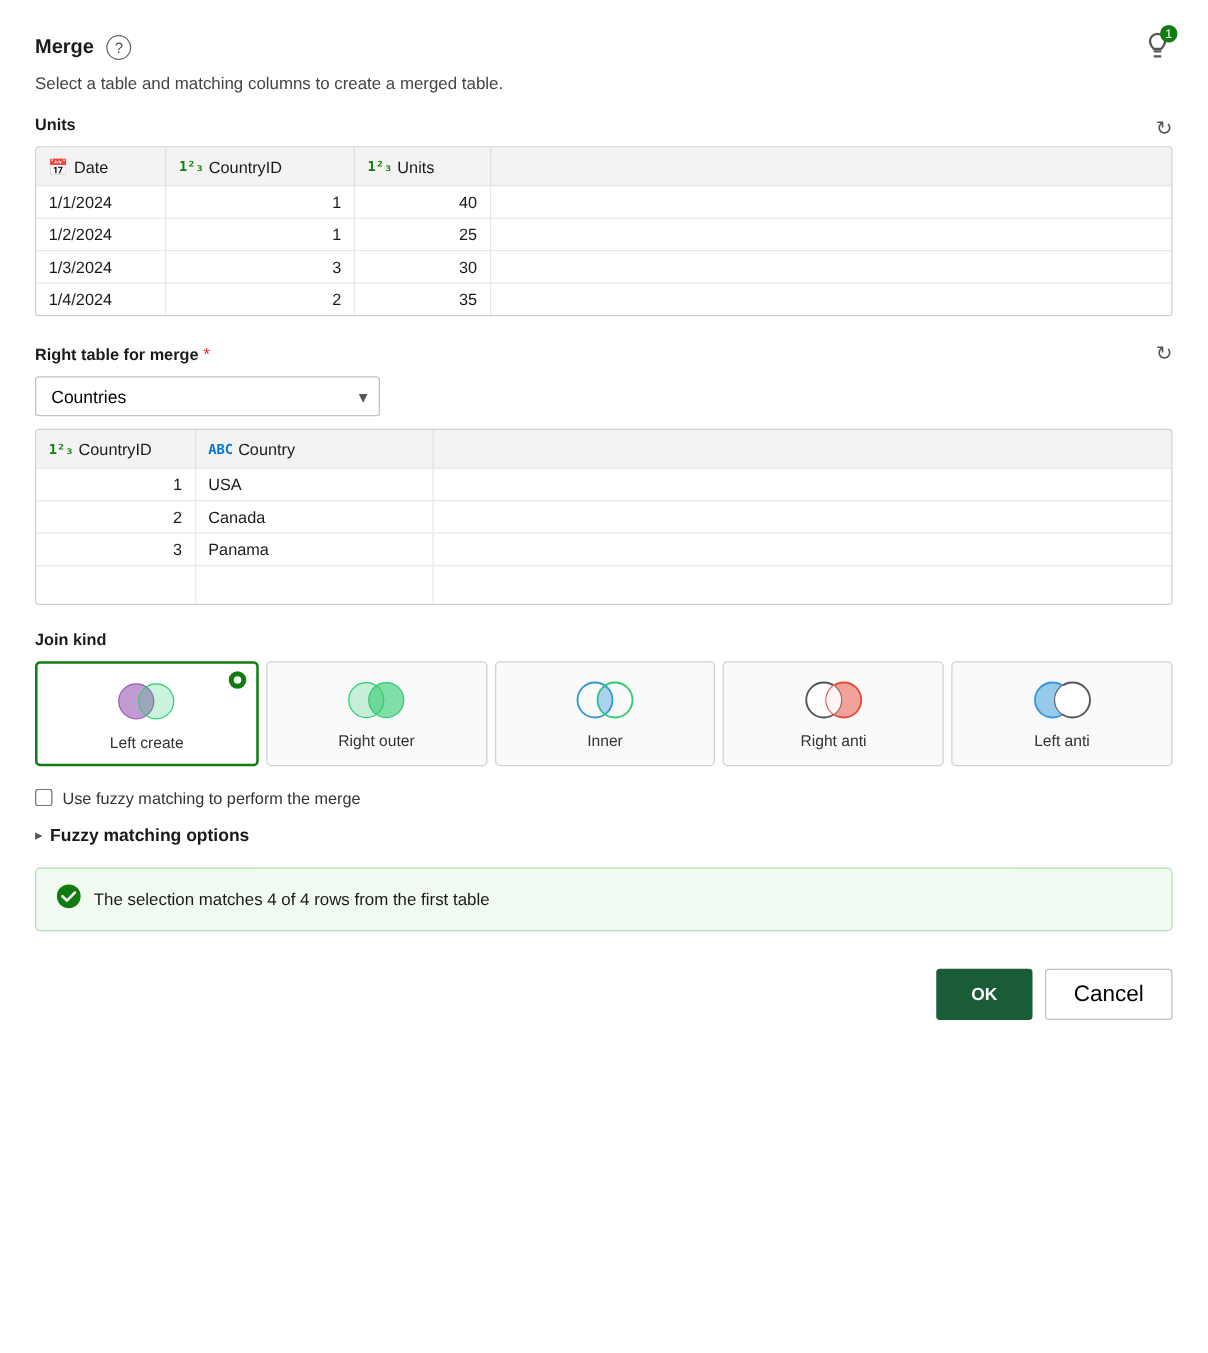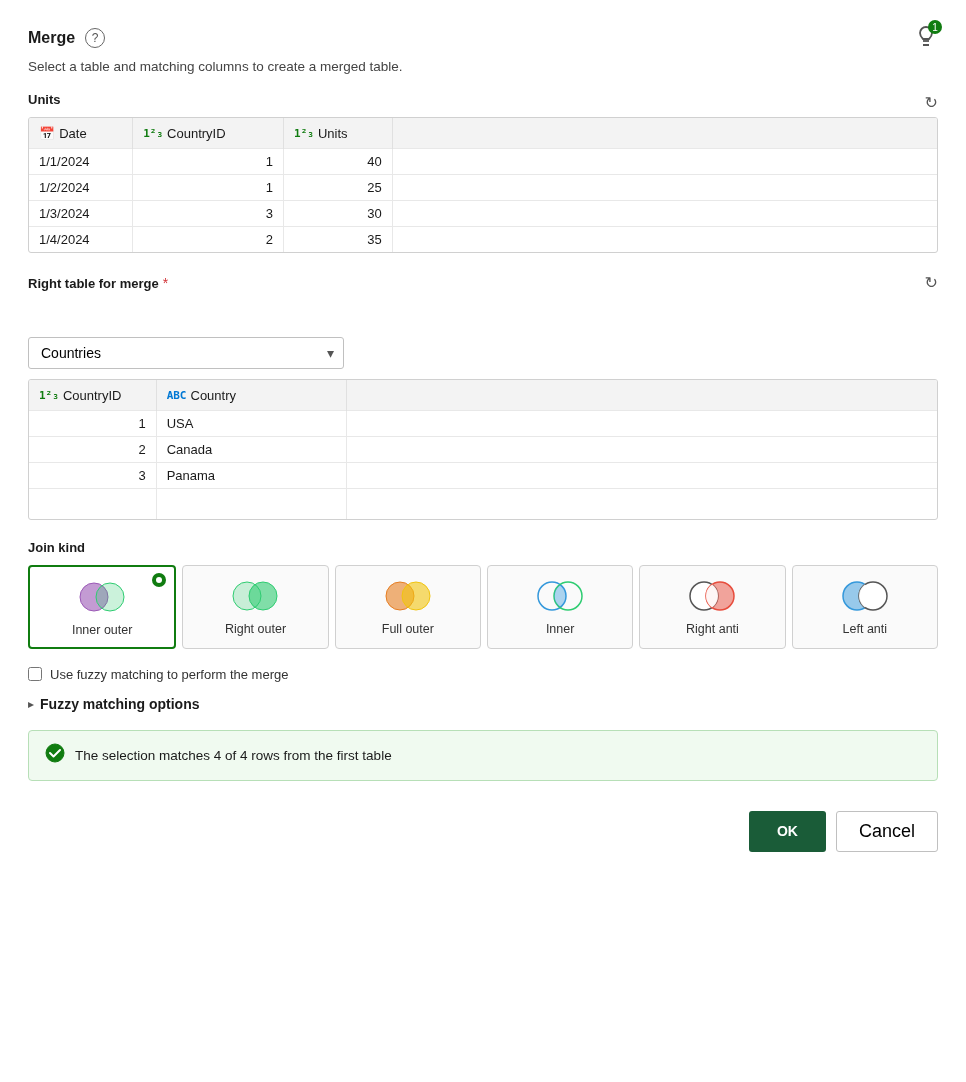--- a/index.html
+++ b/index.html
@@ -142,22 +142,21 @@
 
     
     .dropdown-row {
       display: flex;
       align-items: center;
       gap: 10px;
       margin-bottom: 10px;
     }
     .dropdown-wrapper {
       position: relative;
-      width: 316px;
-      margin-top: 37px;
+      width: 276px;
     }
     .dropdown-wrapper select {
       width: 100%;
       padding: 7px 12px;
       border: 1px solid #c0c0c0;
       border-radius: 3px;
       background: #fff;
       font-size: 14px;
       appearance: none;
       cursor: pointer;
@@ -430,38 +429,31 @@
 
 <div class="join-kind-label">Join kind</div>
 <div class="join-cards">
 
   <div class="join-card selected">
     <div class="selected-dot"></div>
     <svg class="venn-svg" viewBox="0 0 52 36">
       <circle cx="18" cy="18" r="14" fill="#9b59b6" fill-opacity="0.6" stroke="#9b59b6" stroke-width="1"></circle>
       <circle cx="34" cy="18" r="14" fill="#2ecc71" fill-opacity="0.25" stroke="#2ecc71" stroke-width="1"></circle>
     </svg>
-    <span class="join-card-label">Inner outer</span>
+    <span class="join-card-label">Left create</span>
   </div>
 
   <div class="join-card">
     <svg class="venn-svg" viewBox="0 0 52 36">
       <circle cx="18" cy="18" r="14" fill="#2ecc71" fill-opacity="0.25" stroke="#2ecc71" stroke-width="1"></circle>
       <circle cx="34" cy="18" r="14" fill="#2ecc71" fill-opacity="0.6" stroke="#2ecc71" stroke-width="1"></circle>
     </svg>
     <span class="join-card-label">Right outer</span>
   </div>
 
-  <div class="join-card">
-    <svg class="venn-svg" viewBox="0 0 52 36">
-      <circle cx="18" cy="18" r="14" fill="#e67e22" fill-opacity="0.6" stroke="#e67e22" stroke-width="1"></circle>
-      <circle cx="34" cy="18" r="14" fill="#f1c40f" fill-opacity="0.6" stroke="#f1c40f" stroke-width="1"></circle>
-    </svg>
-    <span class="join-card-label">Full outer</span>
-  </div>
 
   <div class="join-card">
     <svg class="venn-svg" viewBox="0 0 52 36">
       <circle cx="18" cy="18" r="14" fill="none" stroke="#3498db" stroke-width="1.5"></circle>
       <circle cx="34" cy="18" r="14" fill="none" stroke="#2ecc71" stroke-width="1.5"></circle>
 
       <clipPath id="inner-clip">
         <circle cx="18" cy="18" r="14"></circle>
       </clipPath>
       <circle cx="34" cy="18" r="14" fill="#3498db" fill-opacity="0.4" clip-path="url(#inner-clip)"></circle>

